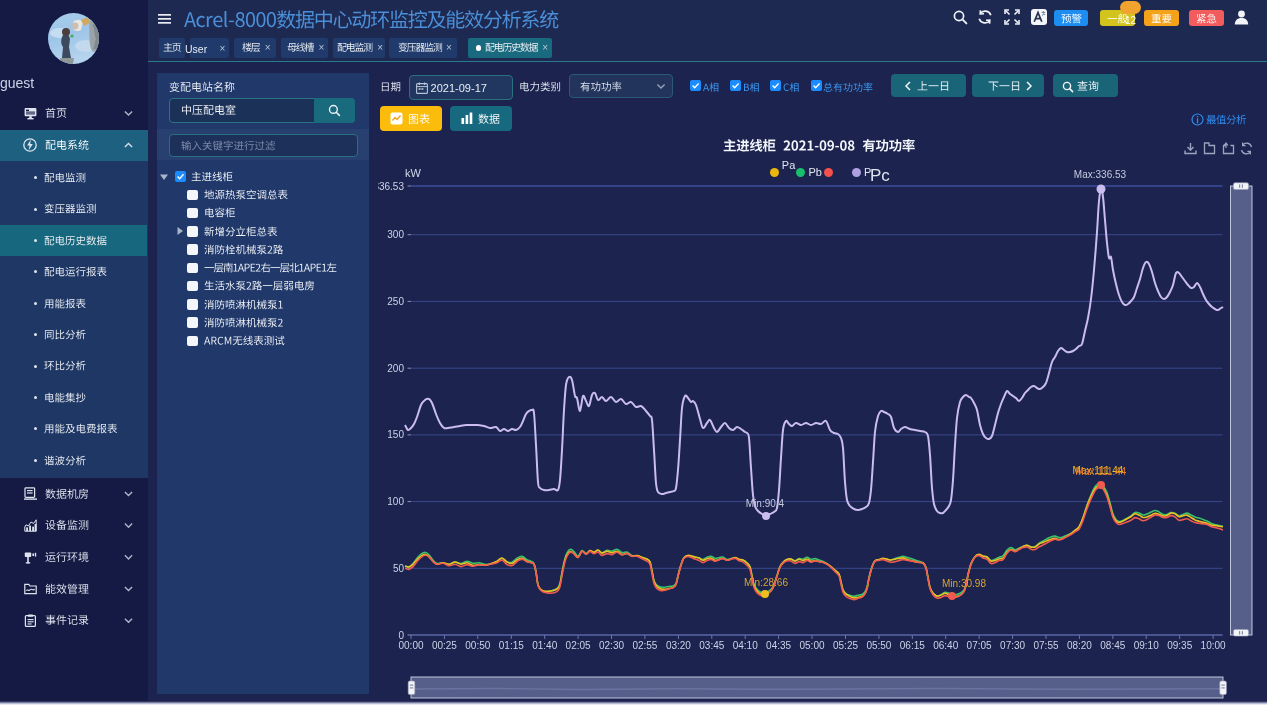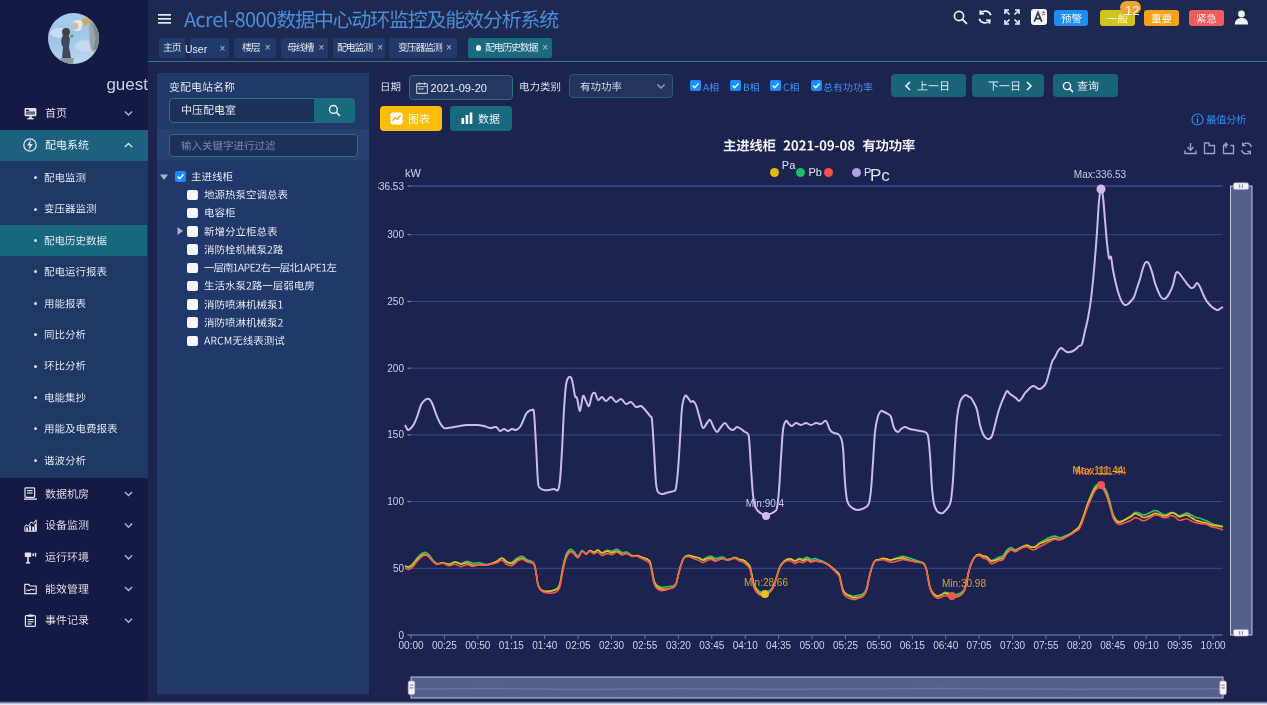--- a/index.html
+++ b/index.html
@@ -178,21 +178,21 @@
 <path d="M44 12 C47 14 46 22 48 26 C46 30 47 34 45 36 L51 36 L51 8 Z" fill="#7e8a90"></path>
 <path d="M14 45 L15 34 C12 30 13 24 16 21 C19 19 21 22 22 26 L21 34 L23 45 Z" fill="#3d4a5e"></path>
 <circle cx="18" cy="19" r="4" fill="#4a3f3c"></circle>
 <path d="M12 45 L26 45 L25 51 L13 51 Z" fill="#8e9899"></path>
 <path d="M25 9 C28 6 33 6 35 9 L33 17 C30 19 27 18 25 16 Z" fill="#e8e6e0"></path>
 <path d="M33 7 L40 4 L42 10 L36 13 Z" fill="#cfa95f"></path>
       <circle cx="27" cy="13" r="3.4" fill="#c9bdb4"></circle>
 <circle cx="24" cy="23" r="1.6" fill="#3fae52"></circle>
     </g>
   </svg>
-<div class="lt" style="left:0;top:75px;width:148px;text-align:right;font-size:17px;color:#ccd3e5">guest</div>
+<div class="lt" style="left:0;top:75px;width:148px;text-align:left;font-size:14px;color:#ccd3e5">guest</div>
 <div class="a" style="left:0;top:129.5px;width:148px;height:31.7px;background:#1d6080"></div>
 <div class="a" style="left:0;top:161.2px;width:148px;height:316.4px;background:#1e3765"></div>
 <div class="a" style="left:0;top:224.8px;width:147px;height:31.4px;background:#17687e"></div>
 <svg class="a" style="left:24px;top:107px" width="13" height="13">
     <rect x="0.6" y="1" width="11.8" height="8.2" rx="1" fill="#dfe4ee"></rect>
     <rect x="2" y="2.6" width="3" height="1.4" fill="#141a44"></rect>
     <rect x="2" y="4.6" width="9" height="1" fill="#141a44"></rect>
     <rect x="2" y="6.4" width="9" height="1" fill="#141a44"></rect>
     <rect x="5.2" y="9.2" width="2.6" height="1.8" fill="#dfe4ee"></rect>
     <rect x="3.4" y="11" width="6.2" height="1.4" fill="#dfe4ee"></rect>
@@ -445,21 +445,21 @@
 <svg class="t" style="left:1151.0px;top:12.1px" width="24" height="15" fill="#ffffff">
     <use href="#g60" transform="translate(0.00,10.50) scale(0.01050,-0.01050)"></use>
     <use href="#g61" transform="translate(10.50,10.50) scale(0.01050,-0.01050)"></use>
   </svg>
 <div class="a" style="left:1189px;top:10px;width:35px;height:16px;background:#f35c5c;border-radius:3px"></div>
 <svg class="t" style="left:1196.0px;top:12.1px" width="24" height="15" fill="#ffffff">
     <use href="#g62" transform="translate(0.00,10.50) scale(0.01050,-0.01050)"></use>
     <use href="#g63" transform="translate(10.50,10.50) scale(0.01050,-0.01050)"></use>
   </svg>
 <div class="a" style="left:1120px;top:1px;width:21px;height:13px;background:#f0a32f;border-radius:7px"></div>
-<div class="lt" style="left:1125px;top:3px;font-size:13px;color:#fff">12</div>
+<div class="lt" style="left:1125px;top:15px;font-size:10px;color:#fff">12</div>
 <svg class="a" style="left:1233px;top:9px" width="17" height="17">
     <circle cx="8.5" cy="5" r="3.4" fill="#f2f4f8"></circle>
     <path d="M1.8 15.6 C1.8 10.8 5 9 8.5 9 C12 9 15.2 10.8 15.2 15.6 Z" fill="#f2f4f8"></path>
   </svg>
 <div class="a" style="left:159px;top:37.8px;width:26px;height:20.6px;background:#1f3a6b;border-radius:2px"></div>
 <svg class="t" style="left:163.3px;top:41.3px" width="20" height="14" fill="#eef1f6">
     <use href="#g64" transform="translate(0.00,10.00) scale(0.01000,-0.01000)"></use>
     <use href="#g1" transform="translate(8.70,10.00) scale(0.01000,-0.01000)"></use>
   </svg>
 <div class="a" style="left:189.5px;top:37.8px;width:39.5px;height:20.6px;background:#1f3a6b;border-radius:2px"></div>
@@ -670,21 +670,21 @@
   </svg>
 <div class="a" style="left:409px;top:75px;width:104px;height:25px;background:#22375f;border:1px solid #2a7080;border-radius:4px"></div>
 <svg class="a" style="left:415.5px;top:81.5px" width="12" height="12">
     <rect x="0.6" y="1.6" width="10.8" height="9.8" rx="1" fill="none" stroke="#b9c4d8" stroke-width="1.1"></rect>
     <path d="M0.6 4.6 L11.4 4.6" stroke="#b9c4d8" stroke-width="1"></path>
     <path d="M3.4 0.4 L3.4 3" stroke="#b9c4d8" stroke-width="1.2"></path>
     <path d="M8.6 0.4 L8.6 3" stroke="#b9c4d8" stroke-width="1.2"></path>
     <rect x="2.6" y="6.2" width="2" height="1.6" fill="#b9c4d8"></rect>
     <rect x="5.4" y="6.2" width="2" height="1.6" fill="#b9c4d8"></rect>
   </svg>
-<div class="lt" style="left:430.6px;top:82.2px;font-size:11px;color:#e9eef7">2021-09-20</div>
+<div class="lt" style="left:430.6px;top:82.2px;font-size:11px;color:#e9eef7">2021-09-17</div>
 <svg class="t" style="left:519.0px;top:80.1px" width="45" height="15" fill="#e4e9f2">
     <use href="#g3" transform="translate(0.00,10.50) scale(0.01050,-0.01050)"></use>
     <use href="#g120" transform="translate(10.50,10.50) scale(0.01050,-0.01050)"></use>
     <use href="#g121" transform="translate(21.00,10.50) scale(0.01050,-0.01050)"></use>
     <use href="#g122" transform="translate(31.50,10.50) scale(0.01050,-0.01050)"></use>
   </svg>
 <div class="a" style="left:569px;top:73.6px;width:104px;height:24px;background:#22345c;border:1px solid #2a5a73;border-radius:4px"></div>
 <svg class="t" style="left:580.0px;top:80.1px" width="45" height="15" fill="#dfe5f0">
     <use href="#g123" transform="translate(0.00,10.50) scale(0.01050,-0.01050)"></use>
     <use href="#g124" transform="translate(10.50,10.50) scale(0.01050,-0.01050)"></use>

